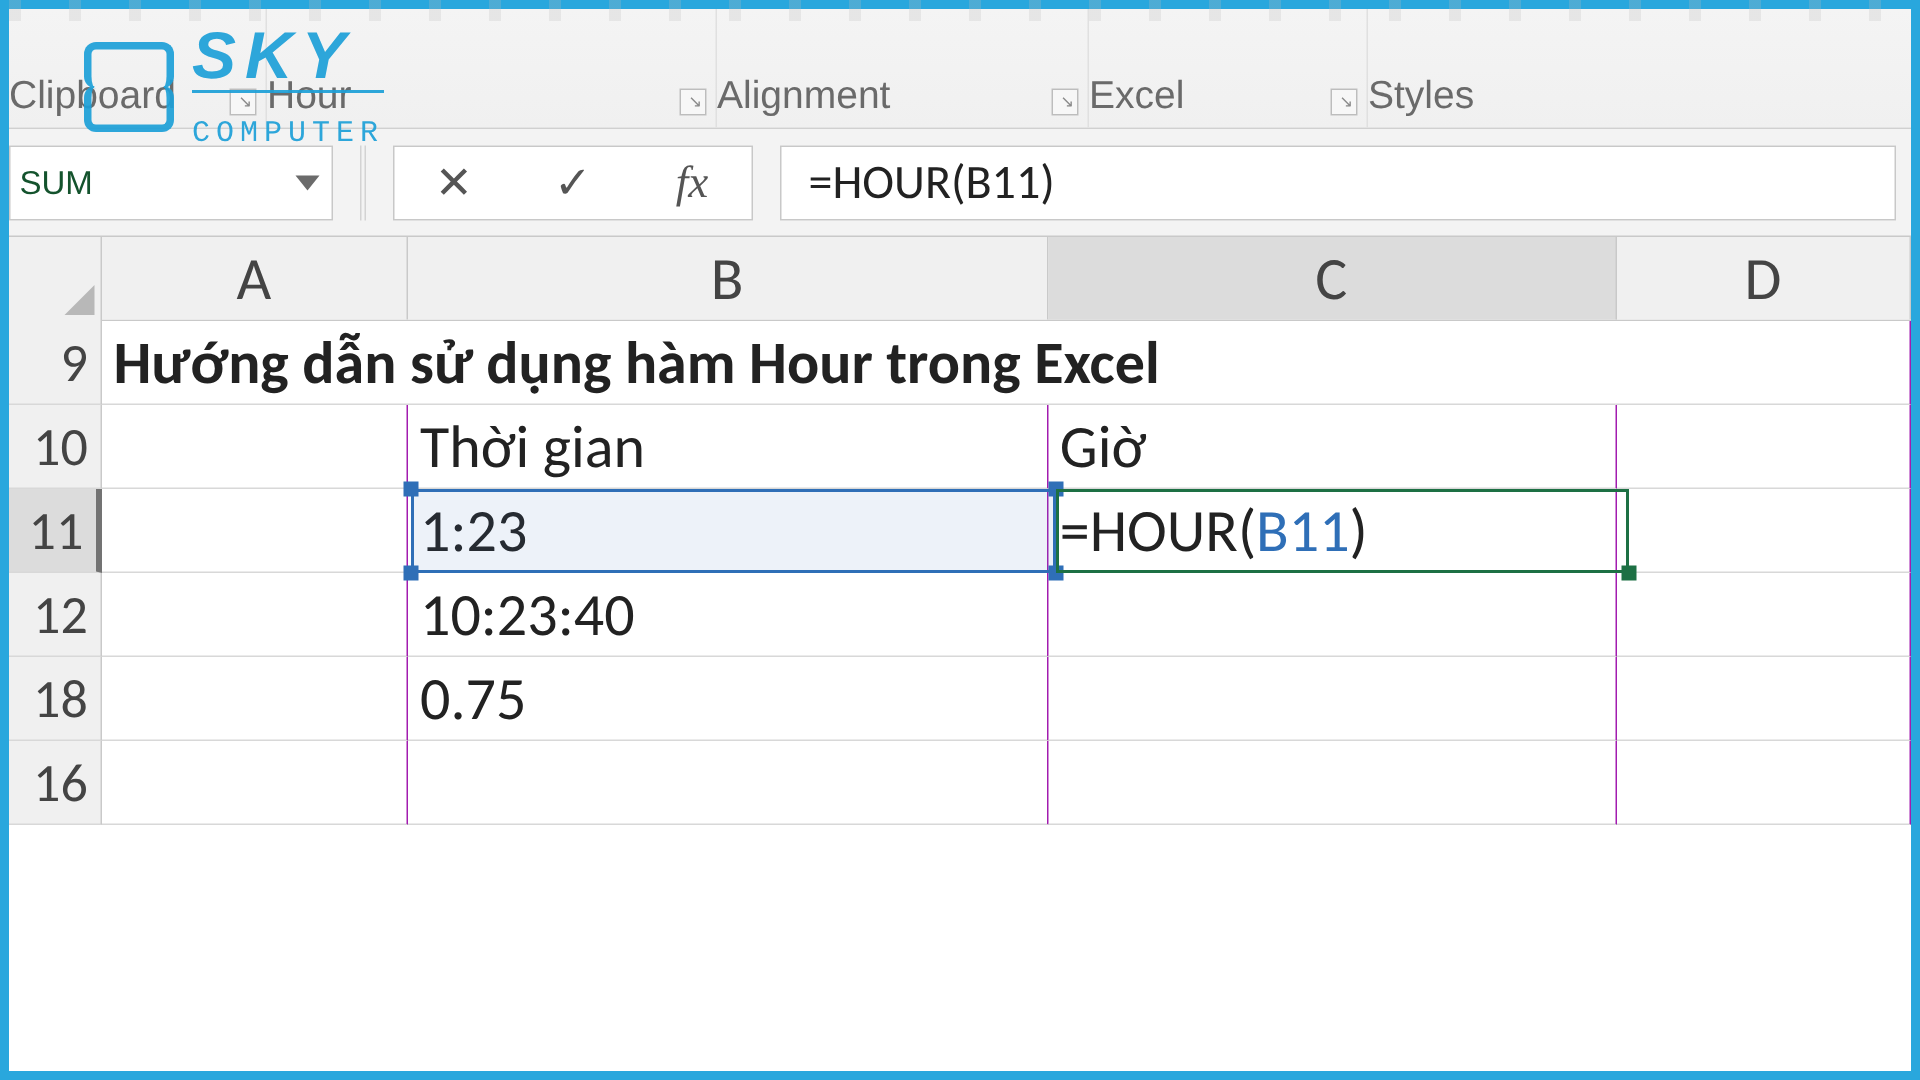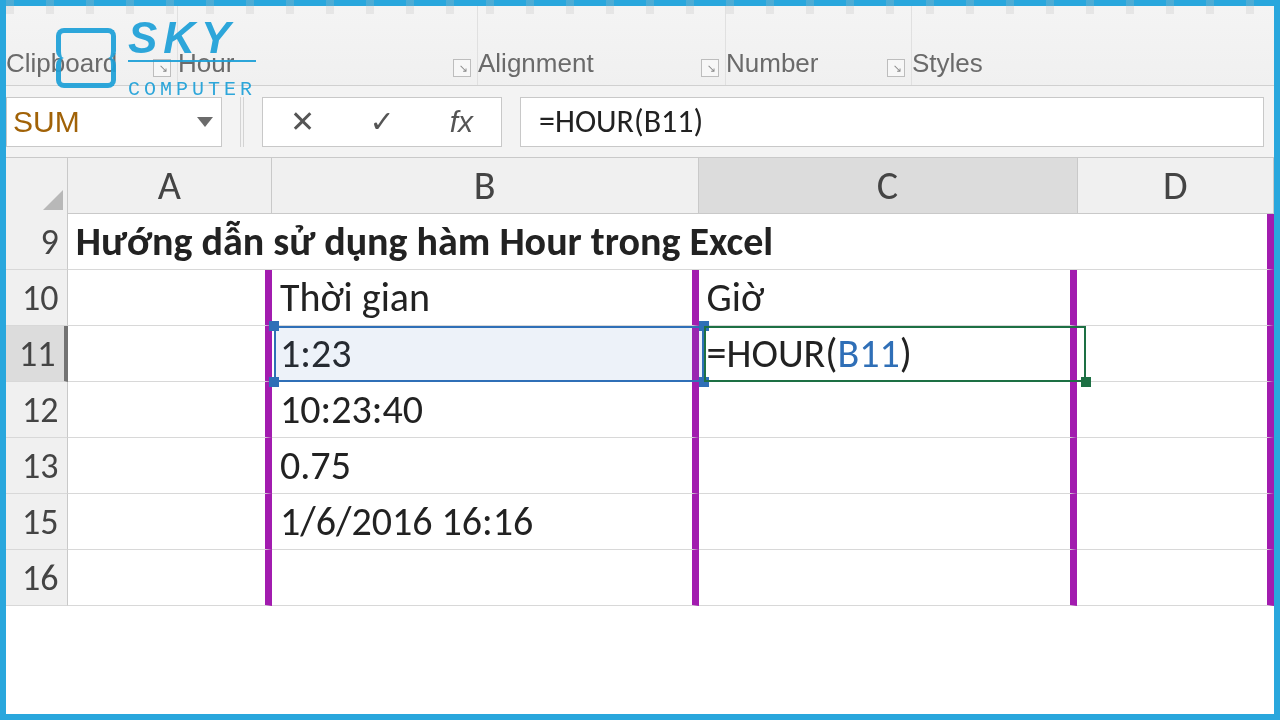--- a/index.html
+++ b/index.html
@@ -67,23 +67,23 @@
     display: flex;
     align-items: center;
     gap: 18px;
     padding: 0 10px 0 0;
   }
   .namebox {
     width: 216px; height: 50px;
     background: #fff;
     border: 1px solid #c8c8c8;
     display: flex; align-items: center;
-    font-size: 30px;
+    font-size: 22px;
     padding-left: 6px;
-    color: #a16207;
+    color: #14532d;
     position: relative;
   }
   .namebox .caret {
     position: absolute; right: 8px; top: 50%;
     transform: translateY(-50%);
     width: 0; height: 0;
     border-left: 8px solid transparent;
     border-right: 8px solid transparent;
     border-top: 10px solid #6b6b6b;
   }
@@ -94,21 +94,21 @@
   }
   .fbox {
     flex: 0 0 240px;
     height: 50px;
     border: 1px solid #c8c8c8;
     background: #fff;
     display: flex; align-items: center; justify-content: space-around;
     color: #555;
   }
   .fbox .btn { width: 60px; text-align: center; font-size: 30px; cursor: pointer; }
-  .fxsym { font-style: italic; font-family: Liberation Sans, sans-serif; font-size: 30px; }
+  .fxsym { font-style: italic; font-family: Liberation Serif, serif; font-size: 30px; }
   .formula-input {
     flex: 1;
     height: 50px;
     background: #fff;
     border: 1px solid #c8c8c8;
     display: flex; align-items: center;
     padding-left: 18px;
     font-size: 32px;
     color: #222;
     font-family: "Calibri", Arial, sans-serif;
@@ -152,21 +152,21 @@
     border-right:1px solid #c9c9c9;
     border-bottom:1px solid #d8d8d8;
     display:flex;align-items:center;justify-content:flex-end;
     padding-right:8px;
     font-size:36px;
     color:#444;
   }
   .rowhdr.sel { background:#dcdcdc; border-right:4px solid #737373;}
   .row { display:flex; height:56px; }
   .cell {
-    border-right:7px solid #a21caf;
+    border-right:1px solid #a21caf;
     border-bottom:1px solid #d8d8d8;
     display:flex;align-items:center;
     padding:0 8px;
     position:relative;
   }
   .right { }
   .left  { justify-content:flex-start; }
   .bold  { font-weight:700; }
   .title-row .cell { border-bottom:1px solid #d8d8d8; }
   
@@ -246,21 +246,21 @@
     </div>
     <div class="grp" style="width:300px">
       <span>Hour</span>
       <span class="launcher">↘</span>
     </div>
     <div class="grp" style="width:248px">
       <span>Alignment</span>
       <span class="launcher">↘</span>
     </div>
     <div class="grp" style="width:186px">
-      <span>Number</span>
+      <span>Excel</span>
       <span class="launcher">↘</span>
     </div>
     <div class="grp" style="width:362px;border-right:none">
       <span>Styles</span>
     </div>
   </div>
 
   <div class="fbar">
     <div class="namebox">
       <span>SUM</span>
@@ -325,39 +325,30 @@
       <div class="rowhdr">12</div>
       <div class="cell cA"></div>
       <div class="cell cB right">
           <span>10:23:40</span>
         </div>
       <div class="cell cC"></div>
       <div class="cell cD"></div>
     </div>
 
     <div class="row">
-      <div class="rowhdr">13</div>
+      <div class="rowhdr">18</div>
       <div class="cell cA"></div>
       <div class="cell cB right">
           <span>0.75</span>
         </div>
       <div class="cell cC"></div>
       <div class="cell cD"></div>
     </div>
 
 
-    <div class="row">
-      <div class="rowhdr">15</div>
-      <div class="cell cA"></div>
-      <div class="cell cB right">
-          <span>1/6/2016 16:16</span>
-        </div>
-      <div class="cell cC"></div>
-      <div class="cell cD"></div>
-    </div>
 
     <div class="row">
       <div class="rowhdr">16</div>
       <div class="cell cA"></div>
       <div class="cell cB"></div>
       <div class="cell cC"></div>
       <div class="cell cD"></div>
     </div>
 
 

